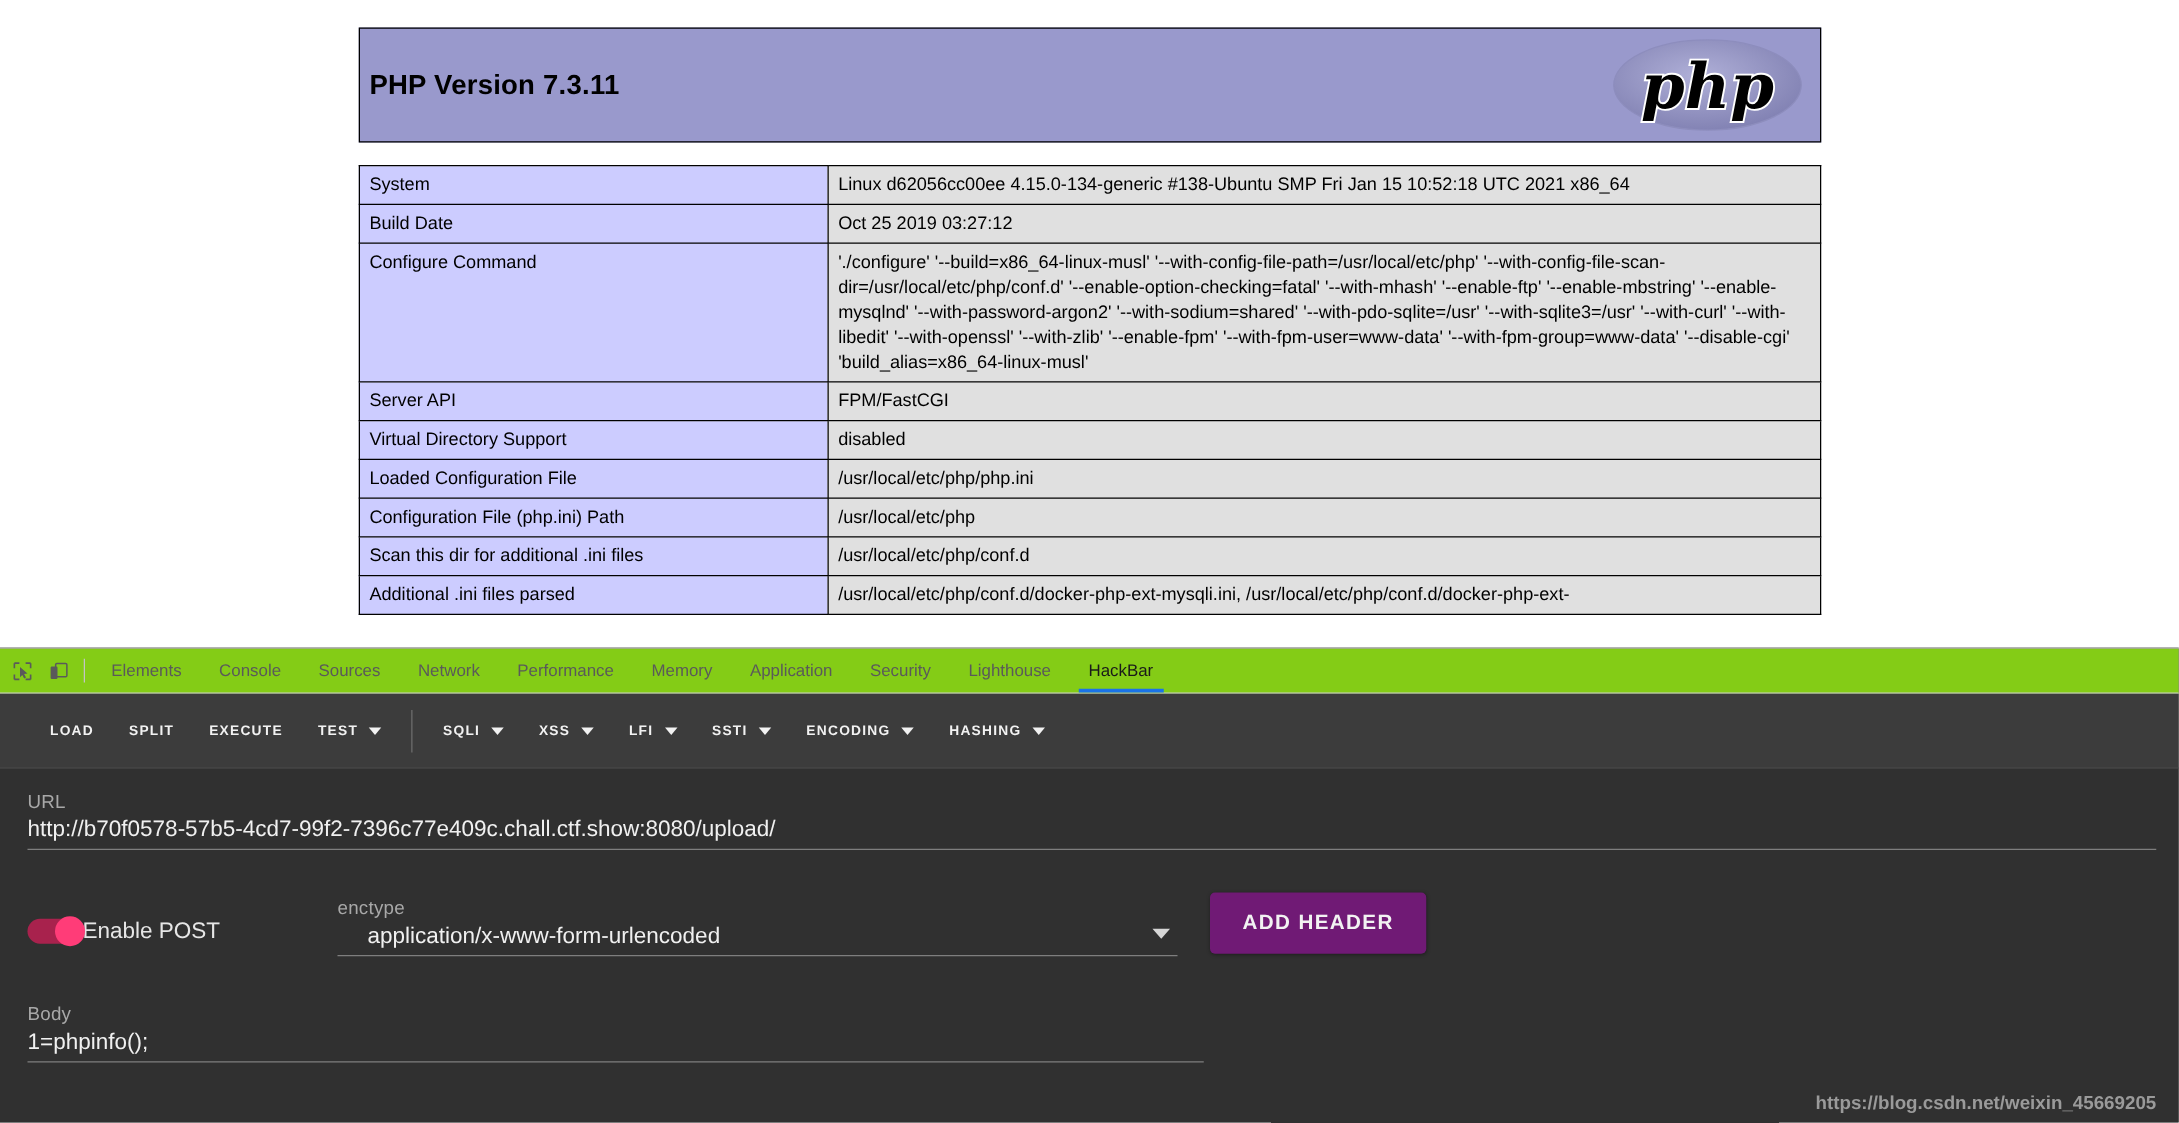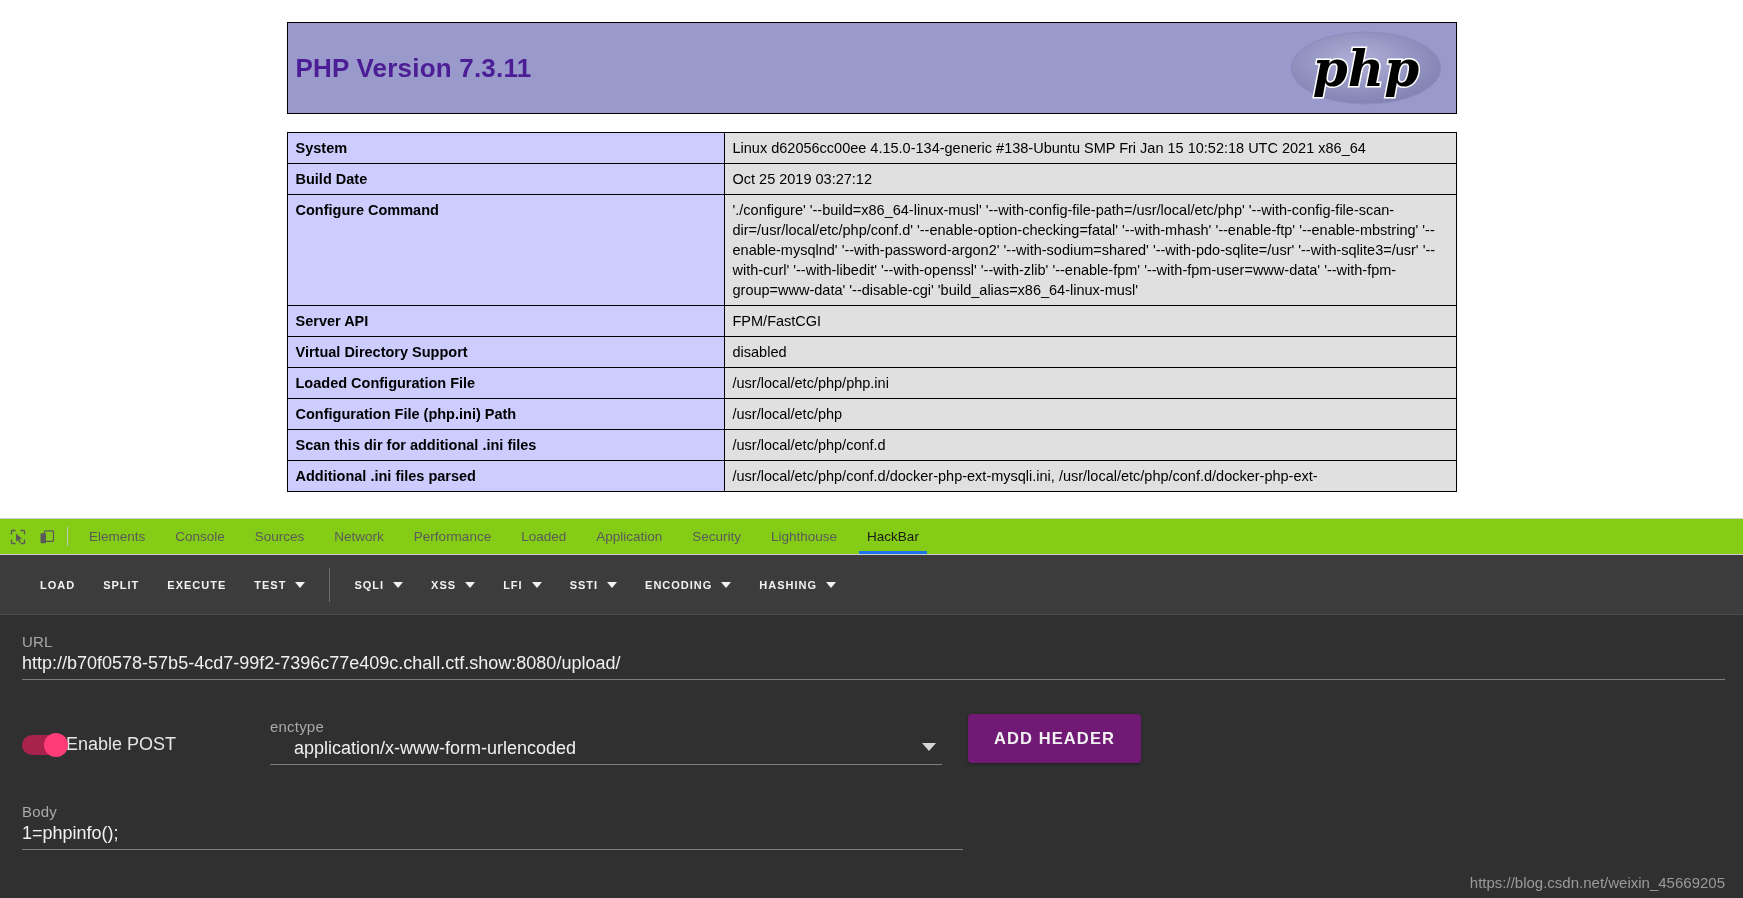--- a/index.html
+++ b/index.html
@@ -30,23 +30,23 @@
   .php-header {
     display: flex;
     align-items: center;
     justify-content: space-between;
     background: #9999cc;
     border: 1px solid #000000;
     height: 92px;
     padding: 0 14px 0 8px;
   }
   .php-title {
-    font-size: 26px;
+    font-size: 22px;
     font-weight: bold;
-    color: #4c1d95;
+    color: #000000;
     letter-spacing: 0.2px;
   }
   .php-logo {
     width: 152px;
     height: 78px;
     position: relative;
   }
   .php-logo svg { display: block; }
 
   table.info {
@@ -58,22 +58,22 @@
   table.info td {
     border: 1px solid #000000;
     padding: 5px 8px;
     font-size: 14.5px;
     line-height: 1.38;
     vertical-align: top;
     word-break: break-word;
   }
   td.k {
     background: #ccccff;
-    font-weight: bold;
-    width: 437px;
+    font-weight: normal;
+    width: 375px;
     color: #000;
   }
   td.v {
     background: #e0e0e0;
     color: #000;
   }
 
   
   #devtools {
     position: absolute;
@@ -265,20 +265,21 @@
   }
   .row-body { margin-top: 38px; }
   .body-underline { width: 941px; }
 
   .watermark {
     position: absolute;
     right: 18px;
     bottom: 8px;
     color: #9a9a9a;
     font-size: 15px;
+    font-weight: bold;
   }
 </style>
 </head>
 <body>
 
 <div id="page-area">
   <div class="phpinfo-wrap">
 
     <div class="php-header">
       <div class="php-title">PHP Version 7.3.11</div>
@@ -358,21 +359,21 @@
         </svg>
       </div>
     </div>
     <div class="dt-sep"></div>
     <div class="dt-tabs">
       <div class="dt-tab">Elements</div>
       <div class="dt-tab">Console</div>
       <div class="dt-tab">Sources</div>
       <div class="dt-tab">Network</div>
       <div class="dt-tab">Performance</div>
-      <div class="dt-tab">Loaded</div>
+      <div class="dt-tab">Memory</div>
       <div class="dt-tab">Application</div>
       <div class="dt-tab">Security</div>
       <div class="dt-tab">Lighthouse</div>
       <div class="dt-tab active">HackBar</div>
     </div>
   </div>
 
   <div class="hb-toolbar">
     <div class="hb-btn">
       <span>LOAD</span>

